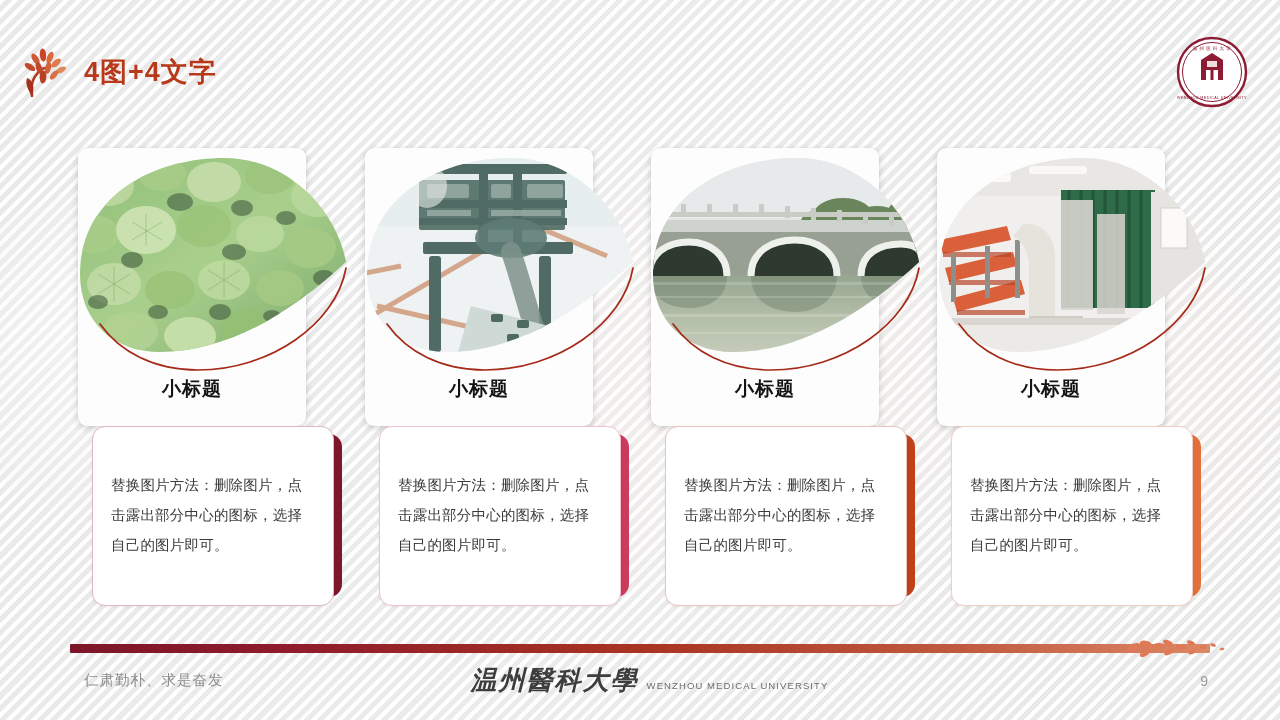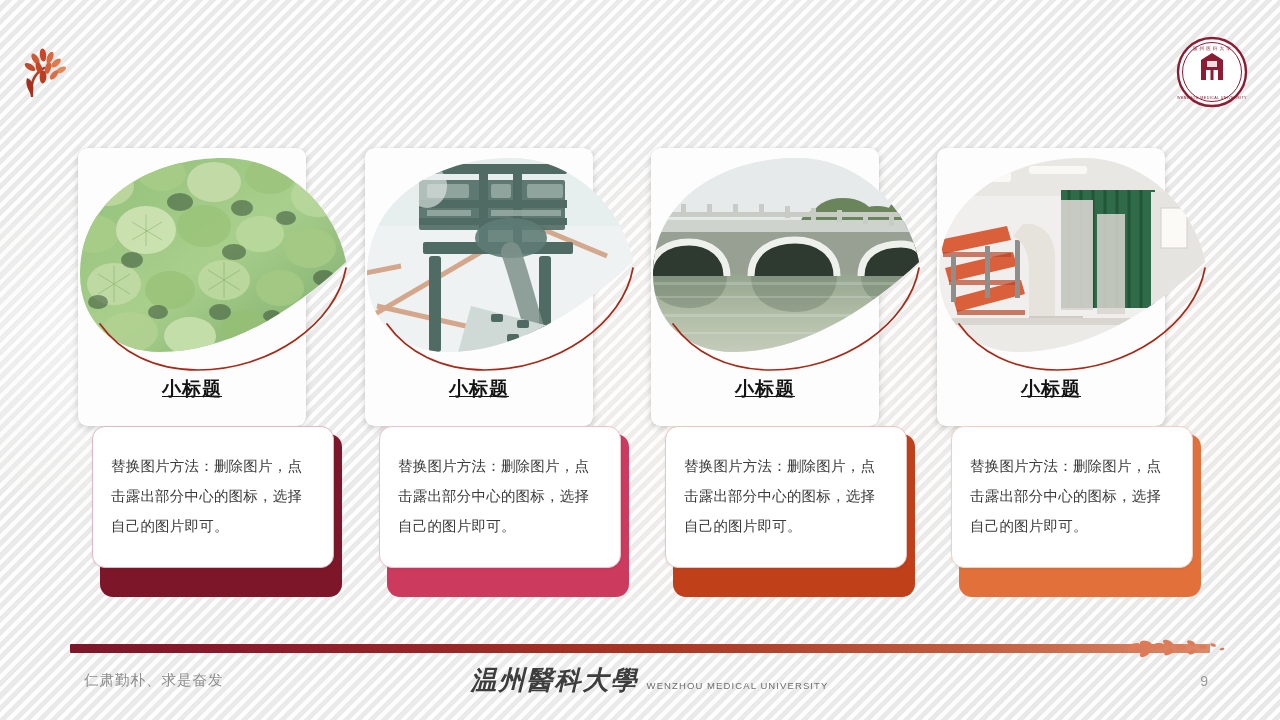--- a/index.html
+++ b/index.html
@@ -68,33 +68,32 @@
     width:278px; height:208px;
     overflow:visible;
   }
   .leaf-outline { position:absolute; left:0; top:0; width:278px; height:224px; overflow:visible; }
   .card-heading {
     position:absolute; left:0; right:0; top:228px;
     text-align:center;
     font-size:19px; font-weight:bold;
     color:#141414;
     letter-spacing:1px;
-    text-decoration:underline;
   }
 
   
   .textbox { position:absolute; top:426px; width:242px; height:163px; }
   .textbox-shadow {
     position:absolute; left:8px; top:8px;
     width:242px; height:163px;
     border-radius:13px;
   }
   .textbox-body {
     position:absolute; left:0; top:0;
-    width:242px; height:142px;
+    width:242px; height:180px;
     background:#ffffff;
     border-radius:13px;
     border:1px solid #e6c4cd;
     display:flex; align-items:center;
     box-shadow:0 1px 3px rgba(0,0,0,.06);
   }
   .textbox-text {
     padding:0 18px;
     font-size:14.5px;
     line-height:2.05;
@@ -162,20 +161,21 @@
           <ellipse cx="38" cy="19" rx="2.9" ry="6" fill="#de7a4c" transform="rotate(48 38 19)"></ellipse>
           <ellipse cx="21" cy="24" rx="3" ry="6" fill="#c2472a" transform="rotate(-18 21 24)"></ellipse>
           <ellipse cx="30" cy="24" rx="3" ry="6" fill="#d2603a" transform="rotate(16 30 24)"></ellipse>
           <ellipse cx="43" cy="26" rx="2.7" ry="5.6" fill="#e08a5c" transform="rotate(62 43 26)"></ellipse>
           <ellipse cx="25" cy="33" rx="3.4" ry="6.4" fill="#b93f22" transform="rotate(2 25 33)"></ellipse>
           <ellipse cx="36" cy="31" rx="2.8" ry="5.6" fill="#d96f46" transform="rotate(40 36 31)"></ellipse>
         </g>
       </svg>
     </div>
 
+    <div id="slide-title">4图+4文字</div>
 
     <div id="university-logo">
       <svg viewBox="0 0 72 72" width="72" height="72">
         <circle cx="36" cy="36" r="34" fill="#ffffff" stroke="#8c1b33" stroke-width="2.4"></circle>
         <circle cx="36" cy="36" r="29.5" fill="none" stroke="#8c1b33" stroke-width="1"></circle>
         <path d="M36 17 L47 24 L47 44 L25 44 L25 24 Z" fill="#8c1b33"></path>
         <rect x="30" y="34" width="4.5" height="10" fill="#ffffff"></rect>
         <rect x="37.5" y="34" width="4.5" height="10" fill="#ffffff"></rect>
         <rect x="31" y="25" width="10" height="6" fill="#ffffff" opacity=".85"></rect>
         <path d="M 36 8 A 28 28 0 0 1 36 8" fill="none"></path>

